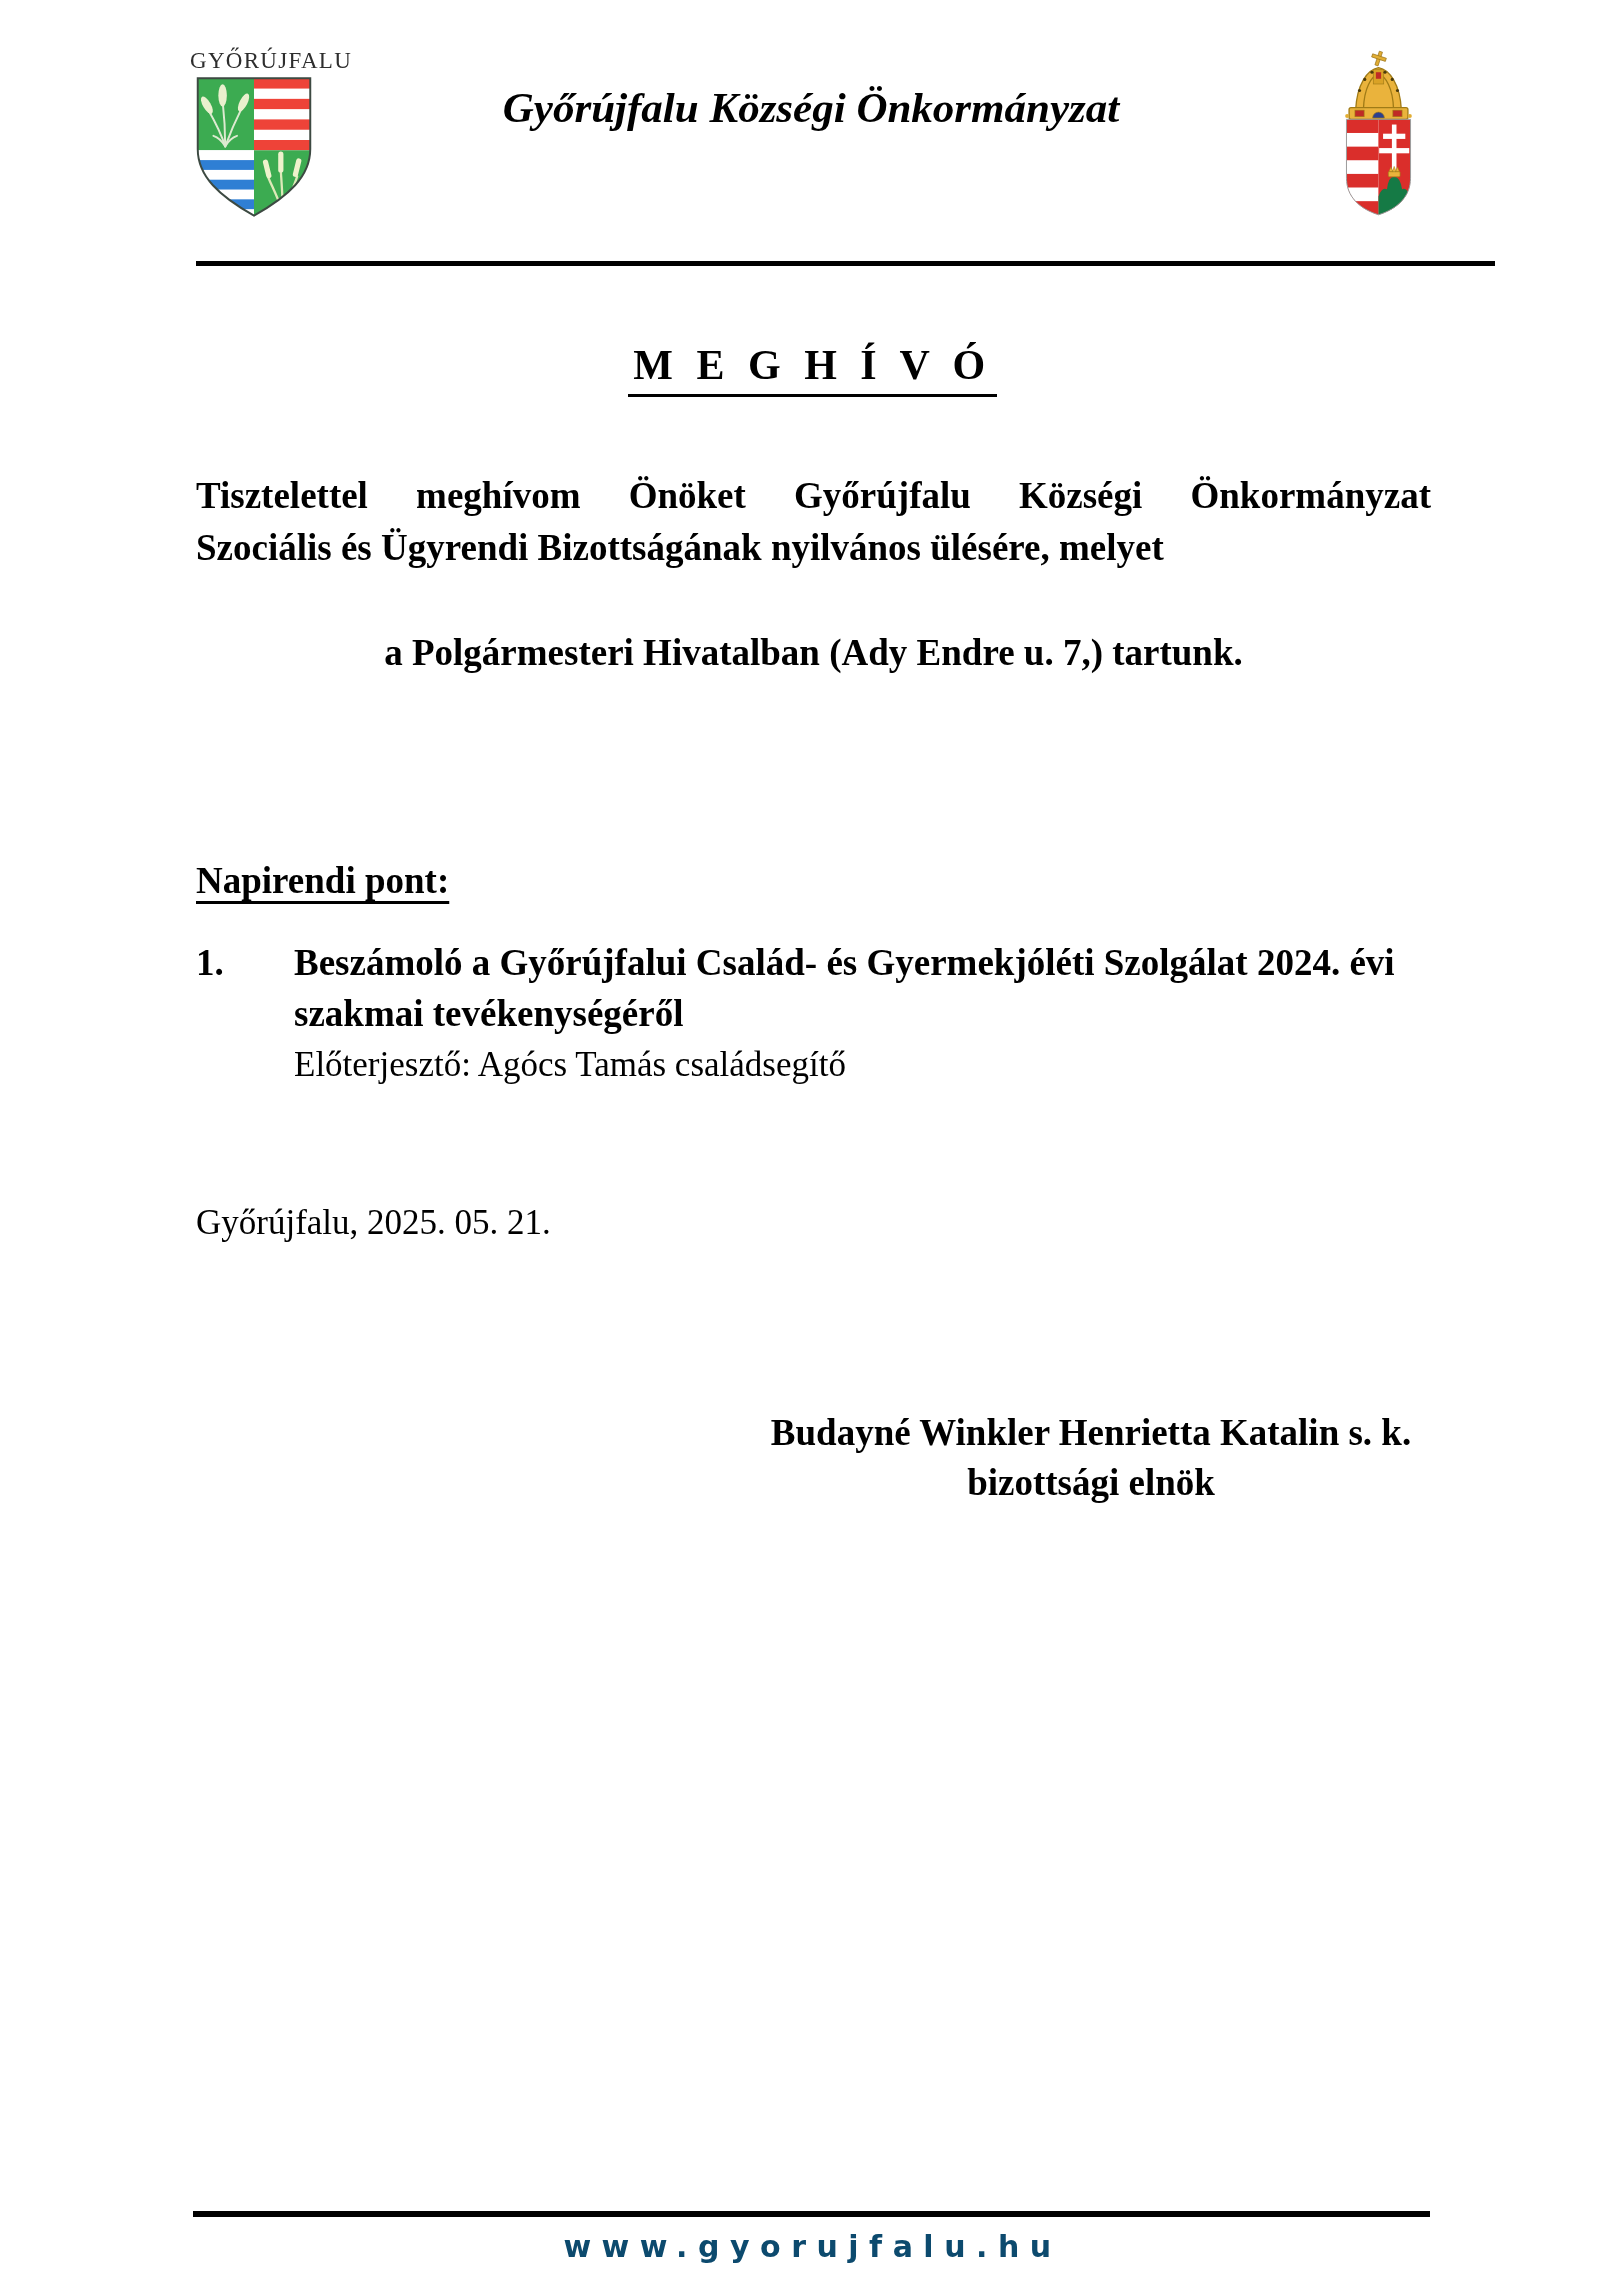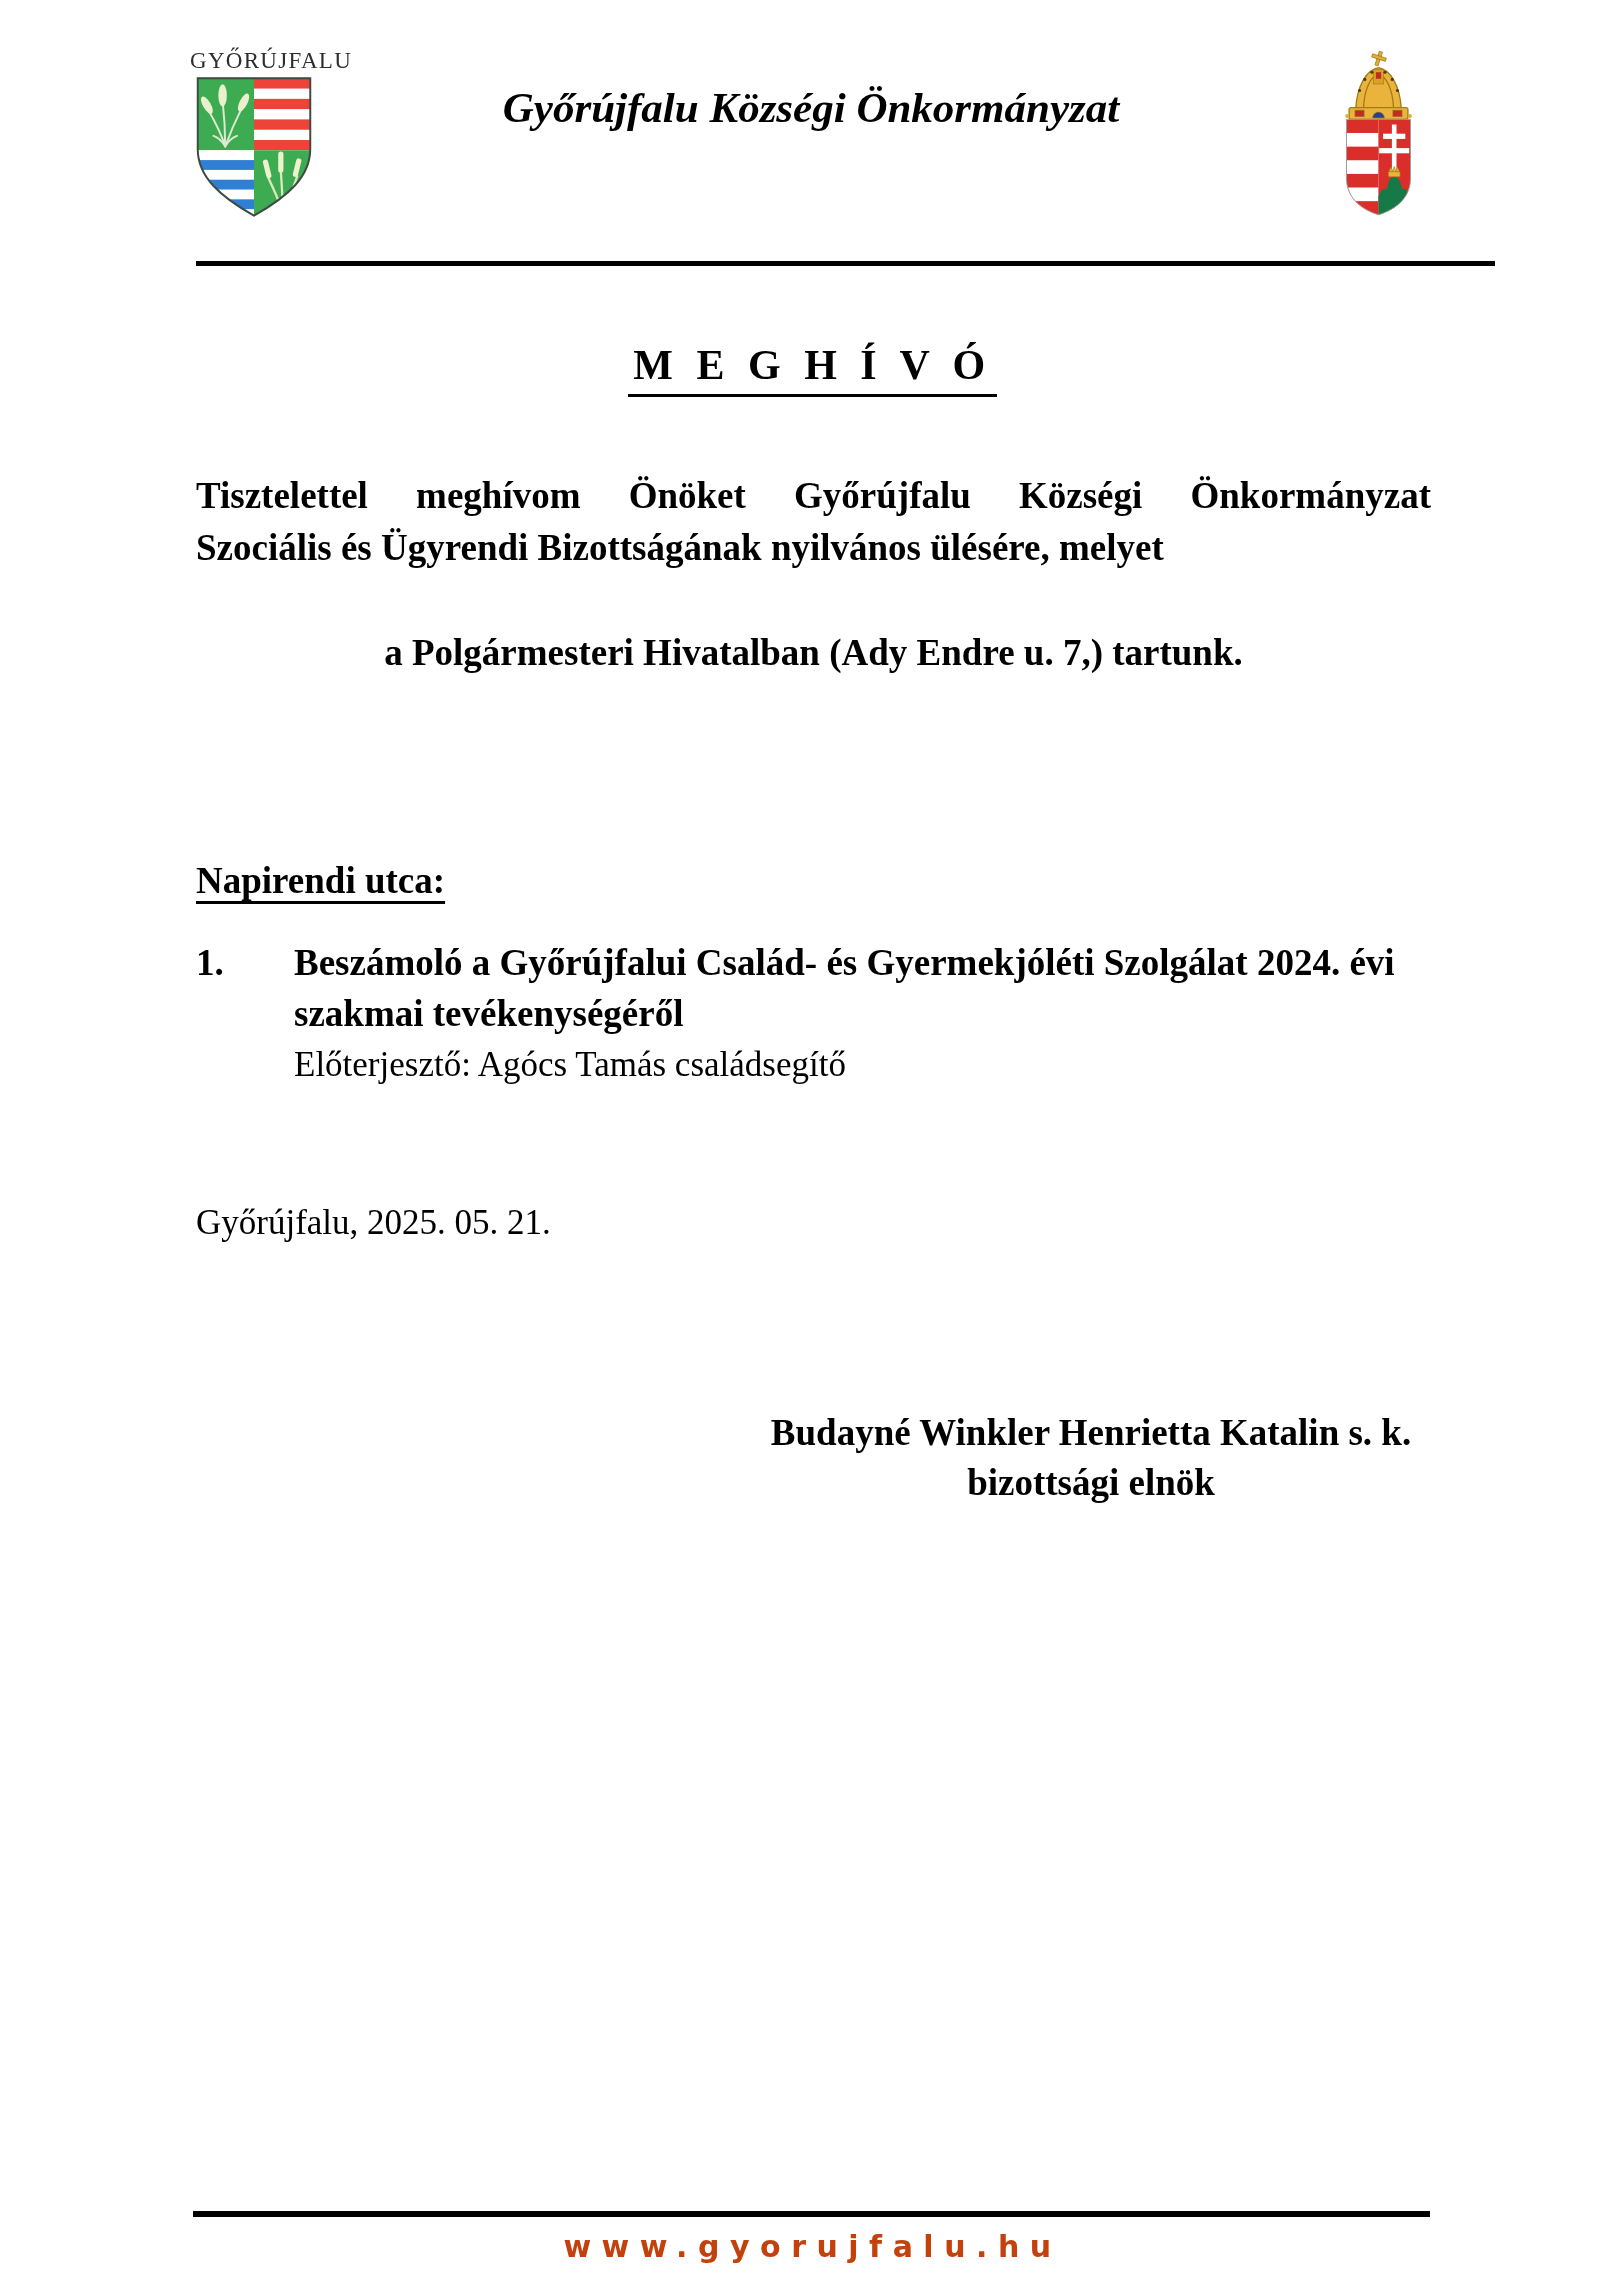--- a/index.html
+++ b/index.html
@@ -172,34 +172,34 @@
 
   <div class="intro">
     <div class="intro-line1">Tisztelettel meghívom Önöket Győrújfalu Községi Önkormányzat</div>
     <div class="intro-line2">Szociális és Ügyrendi Bizottságának nyilvános ülésére, melyet</div>
   </div>
 
   <div class="when-where">
     <div>a Polgármesteri Hivatalban (Ady Endre u. 7,) tartunk.</div>
   </div>
 
-  <div class="agenda-heading">Napirendi utca:</div>
+  <div class="agenda-heading">Napirendi pont:</div>
 
   <div class="agenda-item">
     <div class="agenda-number">1.</div>
     <div class="agenda-text">
       <div class="agenda-title">Beszámoló a Győrújfalui Család- és Gyermekjóléti Szolgálat 2024. évi szakmai tevékenységéről</div>
       <div class="agenda-presenter">Előterjesztő: Agócs Tamás családsegítő</div>
     </div>
   </div>
 
   <div class="doc-date">Győrújfalu, 2025. 05. 21.</div>
 
   <div class="signature">
     <div>Budayné Winkler Henrietta Katalin s. k.</div>
     <div>bizottsági elnök</div>
   </div>
 
   <div class="footer-bar"></div>
-  <div class="footer-url" style="color: #c2410c;">www.gyorujfalu.hu</div>
+  <div class="footer-url" style="color: #0c4a6e;">www.gyorujfalu.hu</div>
 
 </div>
 
 
 </body></html>

